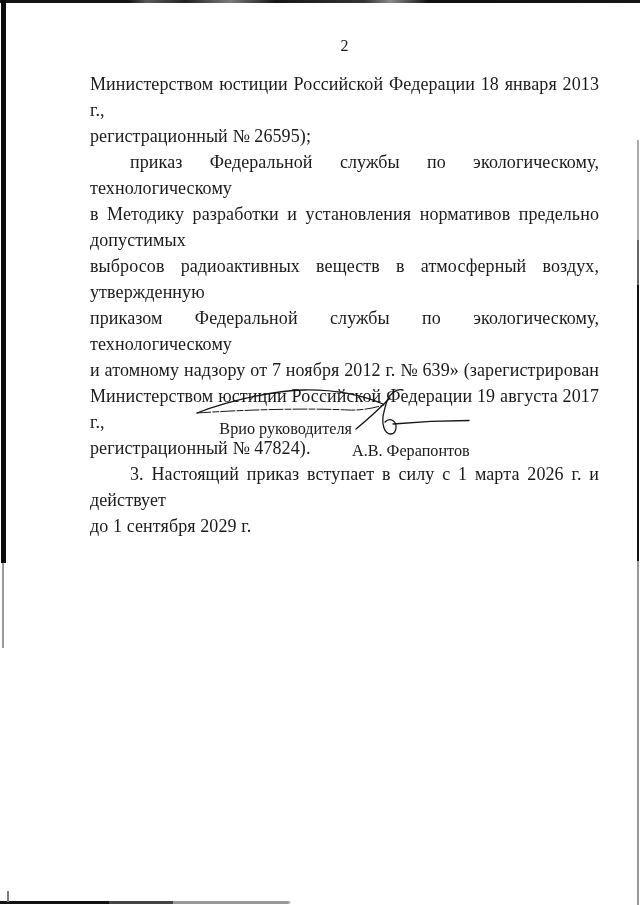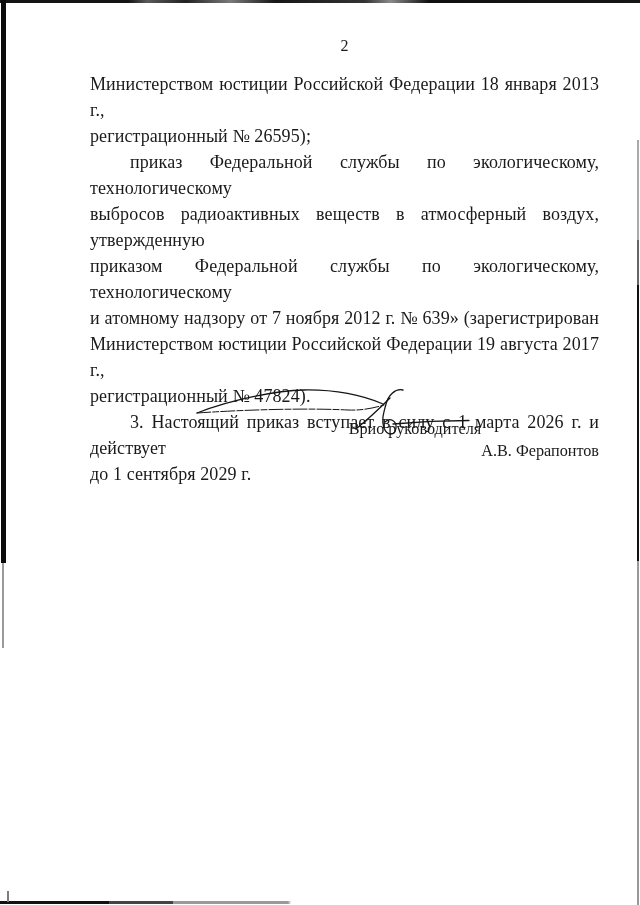--- a/index.html
+++ b/index.html
@@ -37,21 +37,21 @@
     text-align: left;
     text-align-last: left;
   }
   .line.indent { text-indent: 40px; }
   .signature-row {
     position: absolute;
     top: 420px;
     left: 90px;
     width: 509px;
     display: flex;
-    justify-content: flex-end;
+    justify-content: center;
     align-items: flex-start;
     font-size: 16.2px;
   }
   .signer-name { margin-top: 22px; }
   .signature-svg {
     position: absolute;
     left: 188px;
     top: 384px;
     width: 290px;
     height: 62px;
@@ -103,20 +103,21 @@
   <div class="artifact right-scan-line"></div>
   <div class="artifact bottom-scan-line"></div>
   <div class="artifact bottom-scan-tick"></div>
 
   <div class="page-number">2</div>
 
   <div class="body-text">
     <div class="line">Министерством юстиции Российской Федерации 18 января 2013 г.,</div>
     <div class="line left">регистрационный № 26595);</div>
     <div class="line indent">приказ Федеральной службы по экологическому, технологическому</div>
+    <div class="line">в Методику разработки и установления нормативов предельно допустимых</div>
     <div class="line">выбросов радиоактивных веществ в атмосферный воздух, утвержденную</div>
     <div class="line">приказом Федеральной службы по экологическому, технологическому</div>
     <div class="line">и атомному надзору от 7 ноября 2012 г. № 639» (зарегистрирован</div>
     <div class="line">Министерством юстиции Российской Федерации 19 августа 2017 г.,</div>
     <div class="line left">регистрационный № 47824).</div>
     <div class="line indent">3. Настоящий приказ вступает в силу с 1 марта 2026 г. и действует</div>
     <div class="line left">до 1 сентября 2029 г.</div>
   </div>
 
   <svg class="signature-svg" viewBox="0 0 290 62">

